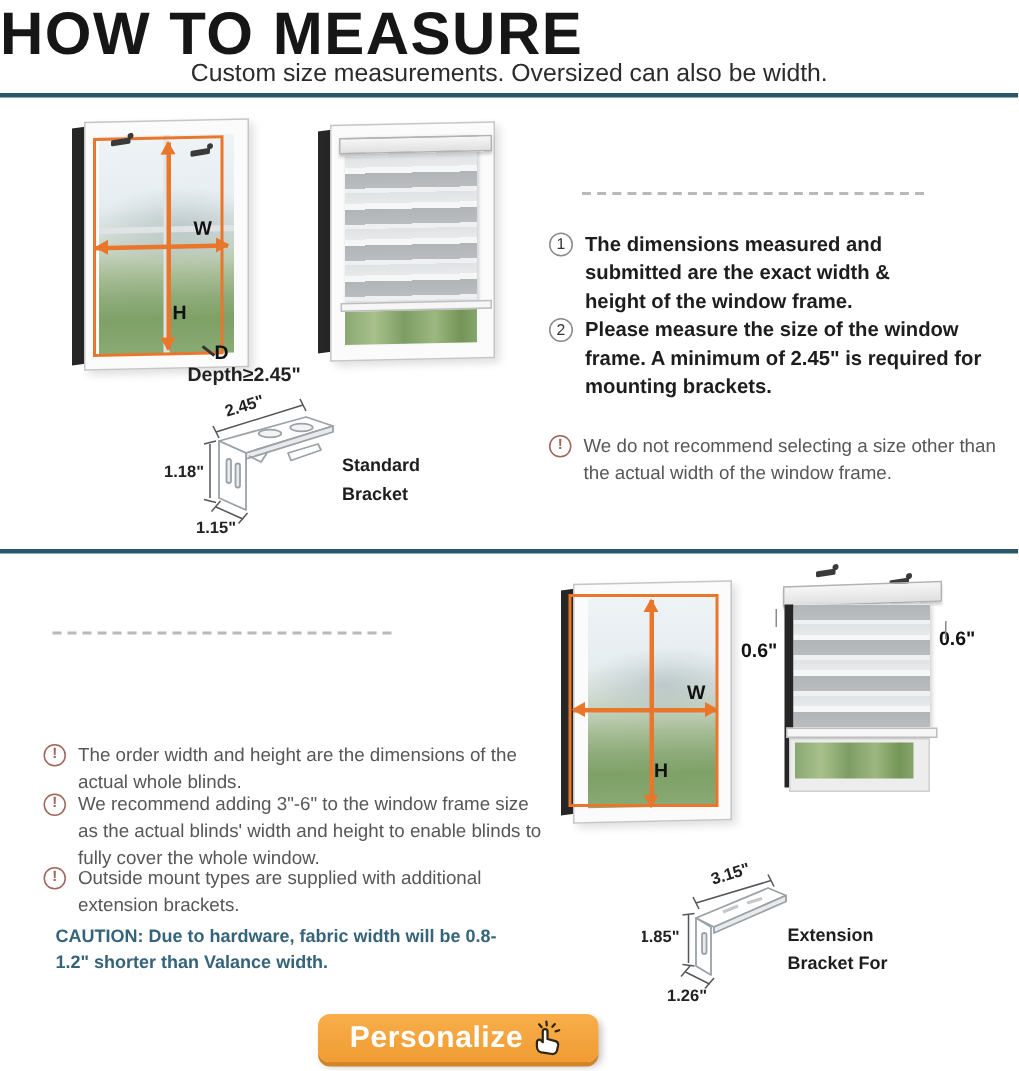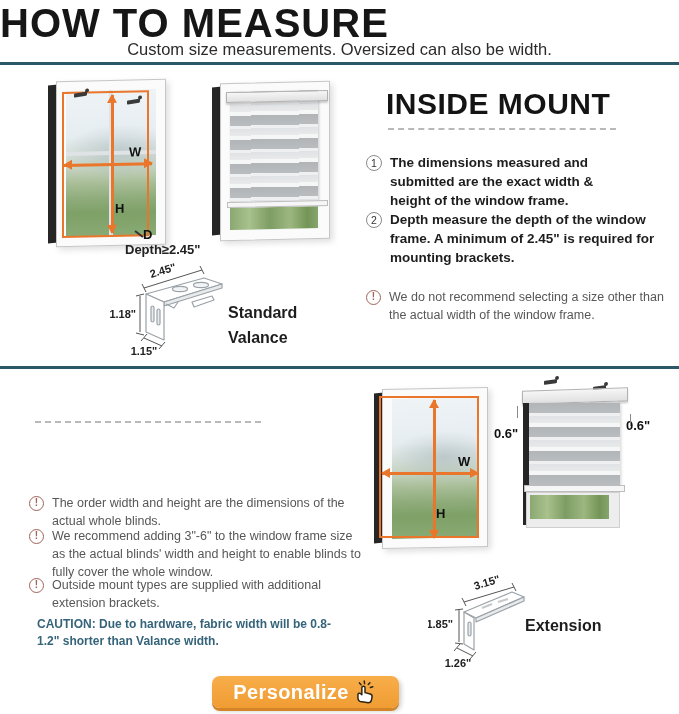--- a/index.html
+++ b/index.html
@@ -69,21 +69,21 @@
   .arr-v { width:3px; }
   .arr-v::before,.arr-v::after { content:""; position:absolute; left:-4px;
       border-left:5px solid transparent; border-right:5px solid transparent; }
   .arr-v::before { top:-1px; border-bottom:9px solid #ea762b; }
   .arr-v::after  { bottom:-1px; border-top:9px solid #ea762b; }
 
   .dim-lab { position:absolute; font-size:13px; font-weight:bold; color:#111; }
   .depth-note { position:absolute; font-size:13px; font-weight:600; color:#222; }
   .d-arrow { position:absolute; width:10px; height:2px; background:#333; transform:rotate(38deg); }
 
-  .bracket-label { position:absolute; font-size:16px; font-weight:600; color:#1d1d1d; line-height:1.55; }
+  .bracket-label { position:absolute; font-size:12px; font-weight:600; color:#1d1d1d; line-height:1.55; }
   .svg-dim text { font-size:11px; font-weight:600; fill:#222; font-family:"Liberation Sans",sans-serif; }
 
   
   .cta { position:absolute; background:linear-gradient(180deg,#f8ae4a,#f09c33); border:none; border-radius:8px;
          box-shadow:0 3px 0 #d28427, 2px 3px 5px rgba(0,0,0,.22);
          color:#fff; font-weight:bold; font-size:20px; letter-spacing:.4px;
          display:flex; align-items:center; justify-content:center; gap:3px;
          font-family:"Liberation Sans",sans-serif; cursor:pointer; }
 </style>
 </head>
@@ -150,33 +150,32 @@
       <line x1="59" y1="97" x2="65" y2="90"></line>
     </g>
     <g class="svg-dim">
       <text x="64" y="22" text-anchor="middle" transform="rotate(-17 64 22)">2.45"</text>
       <text x="36" y="66" text-anchor="end">1.18"</text>
       <text x="44" y="103" text-anchor="middle">1.15"</text>
     </g>
   </svg>
   <div class="bracket-label" style="left:228px;top:301px">
     <div>Standard</div>
-    <div>Valance</div>
-  </div>
-
-  <div class="sec-head" style="left:386px;top:87px">INSIDE MOUNT</div>
+    <div>Bracket</div>
+  </div>
+
   <div class="dashline" style="left:388px;top:128px;width:228px"></div>
 
   <div class="pt" style="left:366px;top:154px">
     <span class="num">1</span>
     <span class="txt" style="width:232px">The dimensions measured and submitted are the exact width &amp; height of the window frame.</span>
   </div>
   <div class="pt" style="left:366px;top:211px">
     <span class="num">2</span>
-    <span class="txt" style="width:292px"><span>Depth measure the depth of the window frame. A minimum of </span><b>2.45"</b><span> is required for mounting brackets.</span></span>
+    <span class="txt" style="width:292px"><span>Please measure the size of the window frame. A minimum of </span><b>2.45"</b><span> is required for mounting brackets.</span></span>
   </div>
   <div class="note" style="left:366px;top:289px">
     <span class="note-ic"></span>
     <span class="txt" style="width:275px">We do not recommend selecting a size other than the actual width of the window frame.</span>
   </div>
 
   <div class="divider" style="top:366px"></div>
 
   <div class="dashline" style="left:35px;top:421px;width:226px"></div>
 
@@ -248,20 +247,21 @@
       <line x1="42" y1="89" x2="48" y2="82"></line>
     </g>
     <g class="svg-dim">
       <text x="60" y="16" text-anchor="middle" transform="rotate(-17 60 16)">3.15"</text>
       <text x="25" y="58" text-anchor="end">1.85"</text>
       <text x="30" y="97" text-anchor="middle">1.26"</text>
     </g>
   </svg>
   <div class="bracket-label" style="left:525px;top:614px">
     <div>Extension</div>
+    <div>Bracket For</div>
   </div>
 
   <button class="cta" style="left:212px;top:676px;width:187px;height:32px">
     <span>Personalize</span>
     <svg width="26" height="26" viewBox="0 0 28 28">
       <path d="M11,24.5 c-2.8,0 -4.6,-1.8 -4.6,-4.4 v-3.2 c0,-1.6 1.9,-2.2 3,-1.1 l1.2,1.2 V9.5 c0,-2.4 3.4,-2.4 3.4,0 v5.2 l5.6,1.5 c1.7,0.5 2.3,1.6 2,3.2 l-0.7,3.3 c-0.4,1.8 -1.6,2.8 -3.5,2.8 z" fill="#ffffff" stroke="#2e2511" stroke-width="1.6" stroke-linecap="round" stroke-linejoin="round"></path>
       <g stroke="#2e2511" stroke-width="1.6" stroke-linecap="round">
         <line x1="13.5" y1="5" x2="13.2" y2="2.2"></line>
         <line x1="17.5" y1="6" x2="19.3" y2="4"></line>
         <line x1="19.8" y1="9.2" x2="22.4" y2="8.4"></line>

